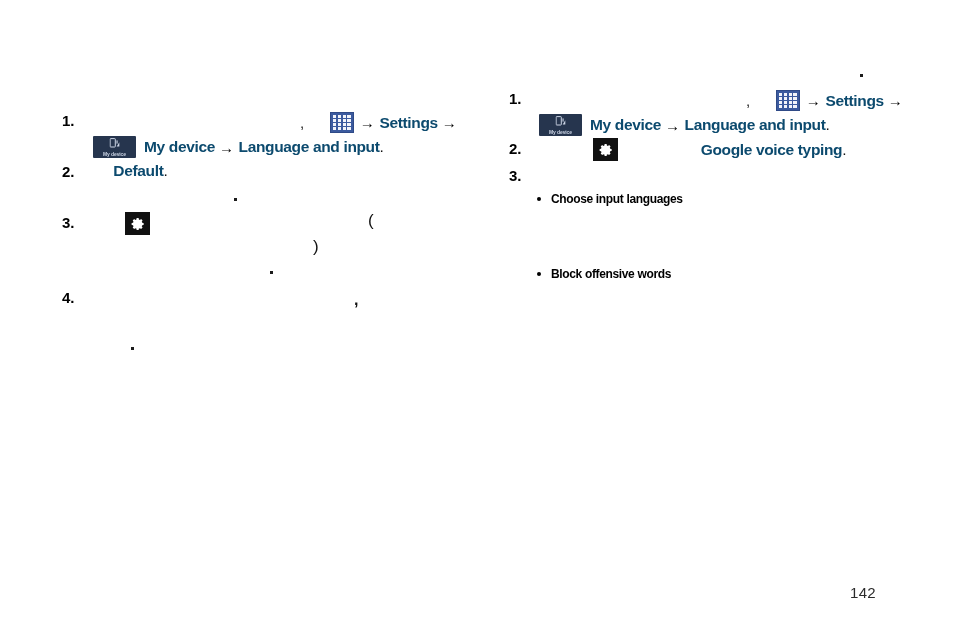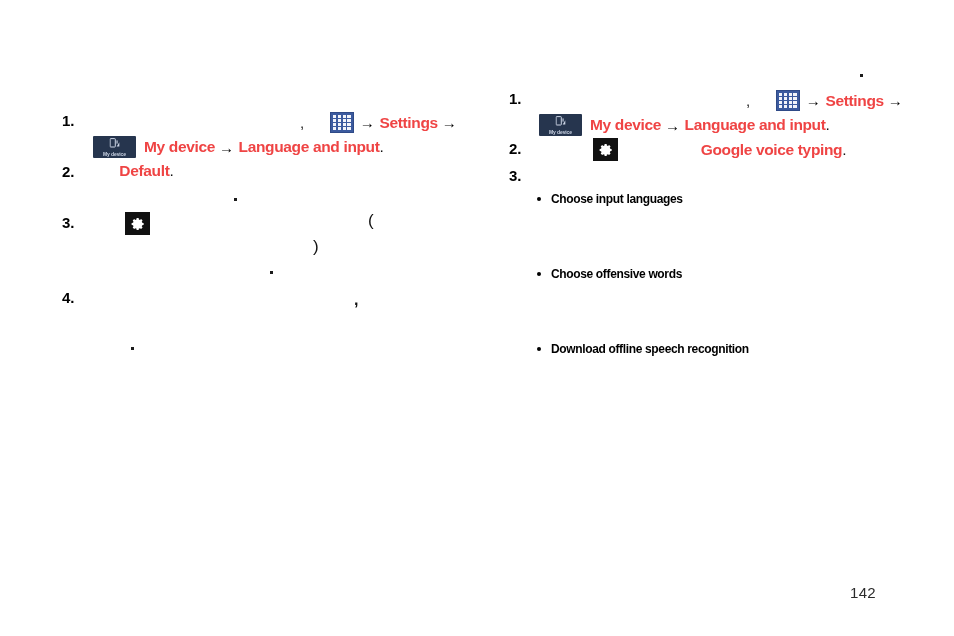--- a/index.html
+++ b/index.html
@@ -52,21 +52,21 @@
     font-weight: bold;
     font-size: 15.5px;
     letter-spacing: -0.35px;
   }
   .punct-light {
     color: #1a1a1a;
     font-weight: normal;
     font-size: 15px;
   }
 
-  .kw { color: #ef4444; font-weight: bold; }
+  .kw { color: #0c4a6e; font-weight: bold; }
   .period { color: #111; font-weight: normal; }
 
   .arrow {
     display: inline-block;
     padding: 0 5px 0 4px;
     font-weight: bold;
     font-size: 15px;
   }
 
   
@@ -238,21 +238,21 @@
     <span class="kw" style="margin-left:5px;">My device</span>
     <span class="arrow">→</span>
     <span class="kw">Language and input</span>
     <span class="period">.</span>
   </div>
 
   <div class="num abs" style="left:62px; top:163px;">2.</div>
 
   <div class="step-line" style="left:88px; top:163px;">
     <span class="ghost">Tap</span>
-    <span class="kw" style="margin-left:6px;">Default</span>
+    <span class="kw" style="margin-left:0;">Default</span>
     <span class="period">.</span>
   </div>
 
   <div class="abs ghost" style="left:88px; top:196px;">The Default keyboard screen displays</div>
   <div class="dot-mark" style="left:234px; top:198px;"></div>
 
   <div class="num abs" style="left:62px; top:214px;">3.</div>
 
   <div class="step-line" style="left:92px; top:212px;">
     <span class="ghost">Tap</span>
@@ -348,23 +348,19 @@
 
   <div class="abs ghost" style="left:540px; top:167px;">Configure the following settings:</div>
 
   <div class="bullet-line" style="left:537px; top:193px;">
     <span class="bullet-dot"></span>
     <span>Choose input languages</span>
   </div>
 
   <div class="bullet-line" style="left:537px; top:268px;">
     <span class="bullet-dot"></span>
-    <span>Choose offensive words</span>
-  </div>
-
-  <div class="bullet-line" style="left:537px; top:343px;">
-    <span class="bullet-dot"></span>
-    <span>Download offline speech recognition</span>
-  </div>
+    <span>Block offensive words</span>
+  </div>
+
 
   <div class="page-number">142</div>
 
 </div>
 
 </body></html>

